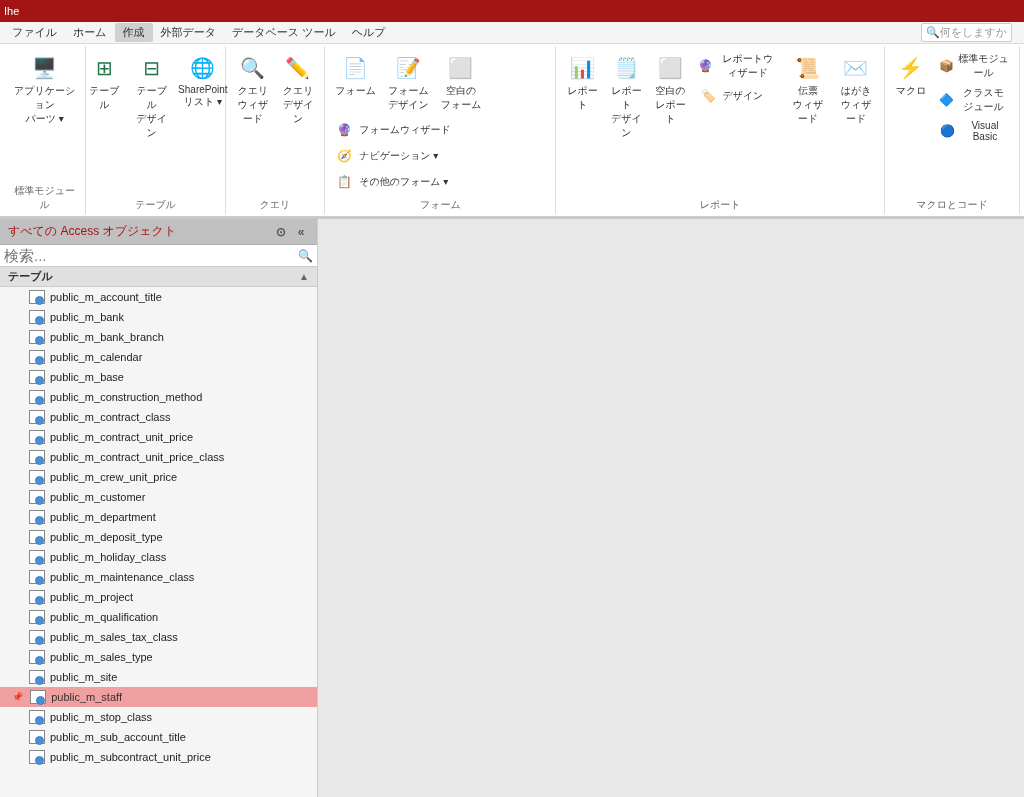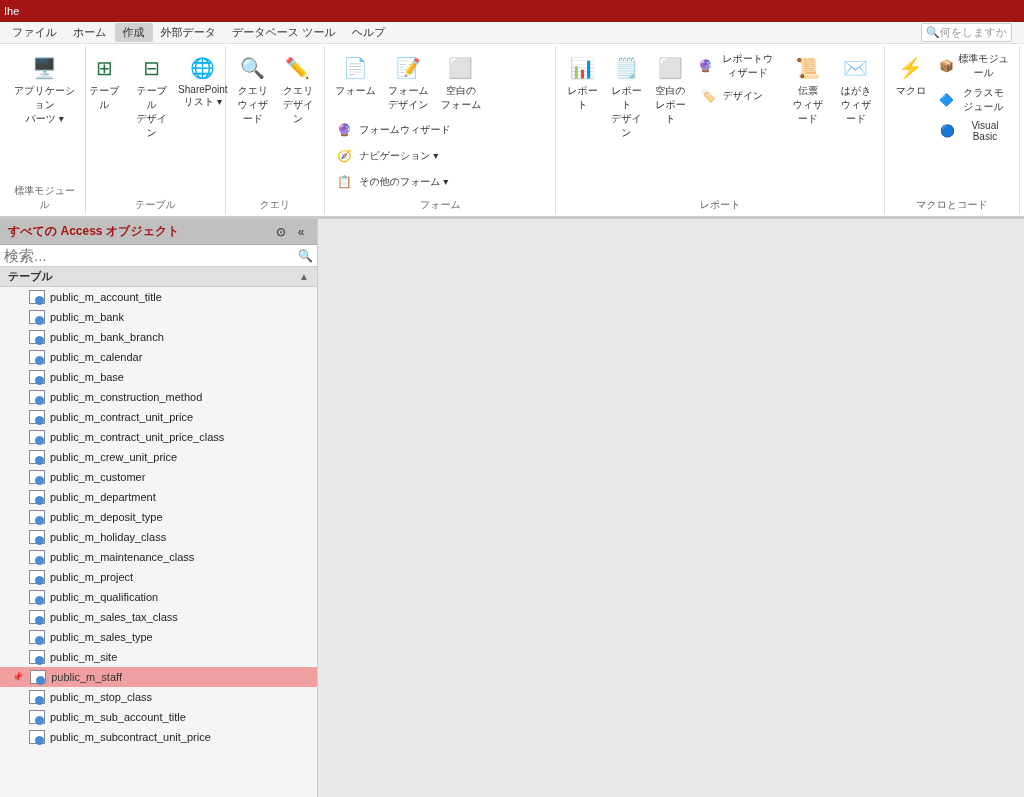--- a/index.html
+++ b/index.html
@@ -412,21 +412,21 @@
     </div>
 
   </div>
 </div>
 
 <div class="main">
 
   <div class="nav-pane">
     <div class="nav-header">
       <span style="color:#333;font-size:12px;font-weight:bold;">
-        <span style="color:#a31515;font-weight:bold;">すべての Access オブジェクト</span>
+        <span style="color:#a31515;font-weight:normal;">すべての Access オブジェクト</span>
       </span>
       <div class="nav-header-icons">
         <div class="nav-header-icon">⊙</div>
         <div class="nav-header-icon">«</div>
       </div>
     </div>
 
     <div class="search-bar">
       <input class="search-input" type="text" placeholder="検索..." style="">
       <span class="search-icon">🔍</span>
@@ -478,20 +478,27 @@
           <div class="table-icon">
             <div class="globe-overlay"></div>
           </div>
           <span>public_m_construction_method</span>
         </div>
         <div class="nav-item">
           <span style="width: 10px; display: inline-block;"></span>
           <div class="table-icon">
             <div class="globe-overlay"></div>
           </div>
+          <span>public_m_contract_class</span>
+        </div>
+        <div class="nav-item">
+          <span style="width: 10px; display: inline-block;"></span>
+          <div class="table-icon">
+            <div class="globe-overlay"></div>
+          </div>
           <span>public_m_contract_unit_price</span>
         </div>
         <div class="nav-item">
           <span style="width: 10px; display: inline-block;"></span>
           <div class="table-icon">
             <div class="globe-overlay"></div>
           </div>
           <span>public_m_contract_unit_price_class</span>
         </div>
         <div class="nav-item">

